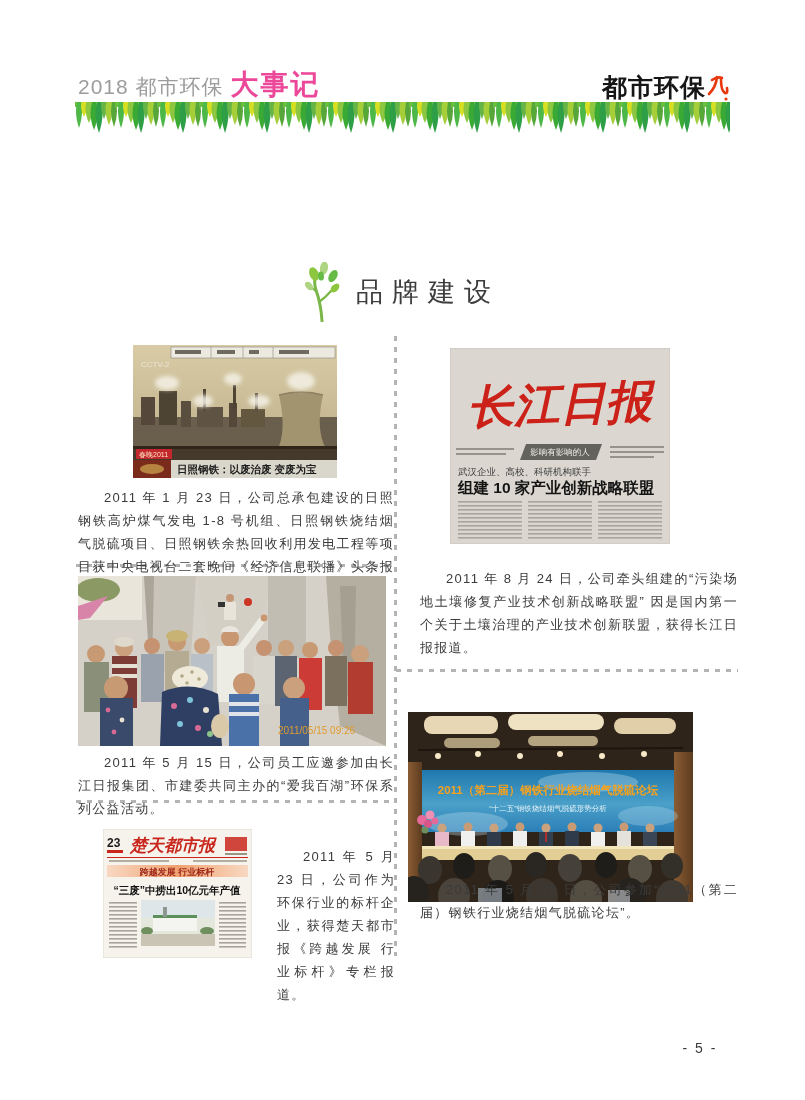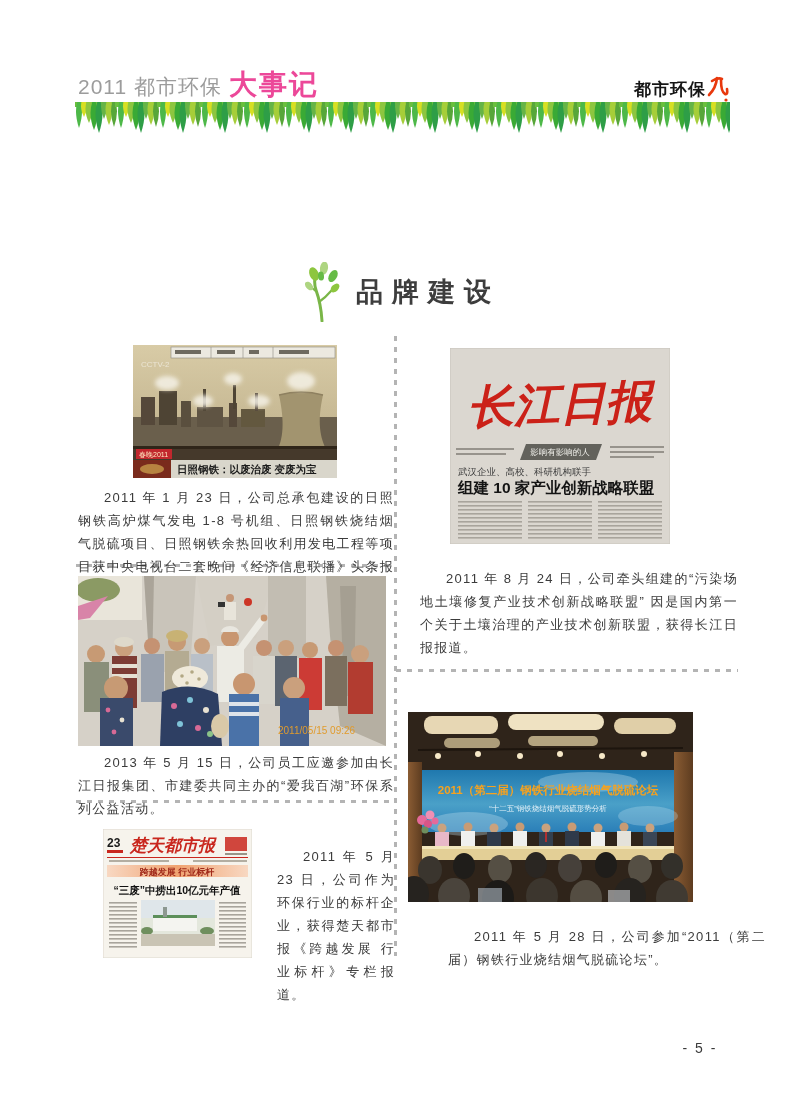--- a/index.html
+++ b/index.html
@@ -4,62 +4,62 @@
 <style>
   html,body{margin:0;padding:0;background:#e9e9e9;font-family:"Liberation Sans",sans-serif;}
   .page{position:relative;width:805px;height:1100px;background:#ffffff;margin:0 auto;overflow:hidden;}
 
   
   .header-text{position:absolute;left:78px;top:66px;width:652px;display:flex;justify-content:space-between;align-items:flex-end;}
   .h-left{display:flex;align-items:baseline;}
   .h-gray{font-size:21px;color:#9c9c9c;letter-spacing:1px;}
   .h-black{font-size:28px;color:#ec4899;font-weight:bold;font-family:"Liberation Serif",serif;margin-left:7px;letter-spacing:2px;}
   .h-logo{display:flex;align-items:center;}
-  .h-logo-text{font-size:17px;font-weight:bold;color:#161616;letter-spacing:1px;font-family:"Liberation Sans",sans-serif;}
+  .h-logo-text{font-size:25px;font-weight:bold;color:#161616;letter-spacing:1px;font-family:"Liberation Sans",sans-serif;}
   .leaf-strip{position:absolute;left:75px;top:102px;width:655px;height:35px;overflow:hidden;}
 
   
   .section-head{position:absolute;left:0;top:262px;width:805px;display:flex;justify-content:center;align-items:center;gap:15px;}
-  .section-title{font-size:27px;font-weight:bold;color:#3d3d3d;letter-spacing:9px;margin:0;}
+  .section-title{font-size:27px;font-weight:normal;color:#3d3d3d;letter-spacing:9px;margin:0;}
 
   
   .dash-h{position:absolute;height:3px;background:repeating-linear-gradient(90deg,#b4b4b4 0 5px,transparent 5px 11px);}
   .dash-v{position:absolute;width:3px;background:repeating-linear-gradient(180deg,#b4b4b4 0 5px,transparent 5px 11px);}
   #divider-main{left:394px;top:336px;height:620px;}
   #dash-l1{left:76px;top:564px;width:318px;}
   #dash-l2{left:76px;top:800px;width:318px;}
   #dash-r1{left:396px;top:669px;width:342px;}
 
   
   .para{position:absolute;font-size:13px;line-height:23px;color:#3b3b3b;text-align:justify;text-indent:2em;letter-spacing:1.3px;margin:0;}
   #para-l1{left:78px;top:486px;width:316px;}
   #para-l2{left:78px;top:751px;width:316px;}
   #para-l3{left:277px;top:845px;width:118px;}
   #para-r1{left:420px;top:567px;width:318px;}
-  #para-r2{left:420px;top:925px;width:318px;margin-left:28px;}
+  #para-r2{left:420px;top:878px;width:318px;}
 
   
   .photo{position:absolute;display:block;}
   #photo-tv{left:133px;top:345px;}
   #photo-crowd{left:78px;top:576px;}
   #clip-ctdsb{left:103px;top:829px;}
   #clip-cjrb{left:450px;top:348px;}
   #photo-conference{left:408px;top:712px;}
   svg text{font-family:"Liberation Sans",sans-serif;}
 
   .page-number{position:absolute;left:655px;top:1040px;width:90px;text-align:center;font-size:14px;color:#3a3a3a;letter-spacing:2px;}
 </style>
 </head>
 <body>
 
 <div class="page">
 
   <div class="header-text">
     <div class="h-left">
-      <span class="h-gray">2011 都市环保</span>
+      <span class="h-gray">2018 都市环保</span>
       <span class="h-black">大事记</span>
     </div>
     <div class="h-logo">
       <span class="h-logo-text">都市环保</span>
       <svg width="24" height="30" viewBox="0 0 24 30">
         <path d="M6,7 Q12,3 16,5" fill="none" stroke="#e8380d" stroke-width="2.6" stroke-linecap="round"></path>
         <path d="M11,4 Q10,14 3,21" fill="none" stroke="#e8380d" stroke-width="2.6" stroke-linecap="round"></path>
         <path d="M15,6 Q15,18 19,20 Q22,21 21,15" fill="none" stroke="#e8380d" stroke-width="2.6" stroke-linecap="round"></path>
         <circle cx="20" cy="26" r="1.6" fill="#e8380d"></circle>
       </svg>
@@ -288,21 +288,21 @@
           <circle cx="128" cy="134" r="3" fill="#e8e2d2"></circle>
           <circle cx="102" cy="148" r="3" fill="#7fc3d8"></circle>
           <circle cx="120" cy="152" r="3" fill="#d86a96"></circle>
           <circle cx="132" cy="158" r="3" fill="#8bc388"></circle>
         <ellipse cx="142" cy="150" rx="9" ry="12" fill="#d9c9a8"></ellipse>
       </g>
     </g>
     <text x="200" y="158" font-size="10" fill="#e09b2d" font-family="Liberation Mono, monospace">2011/05/15 09:26</text>
   </svg>
 
-  <p class="para" id="para-l2">2013 年 5 月 15 日，公司员工应邀参加由长江日报集团、市建委共同主办的“爱我百湖”环保系列公益活动。</p>
+  <p class="para" id="para-l2">2011 年 5 月 15 日，公司员工应邀参加由长江日报集团、市建委共同主办的“爱我百湖”环保系列公益活动。</p>
 
   <svg id="clip-ctdsb" class="photo" width="149" height="129" viewBox="0 0 149 129">
     <defs>
       <pattern id="textlines" width="4" height="4" patternUnits="userSpaceOnUse">
         <rect width="4" height="1.6" y="1" fill="#a8a49c"></rect>
       </pattern>
     </defs>
     <rect width="149" height="129" fill="#f6f3ec" stroke="#ddd8ce" stroke-width="1"></rect>
     <text x="4" y="18" font-size="12" font-weight="bold" fill="#1a1a1a">23</text>
     <rect x="4" y="21" width="16" height="3" fill="#c9271e"></rect>

